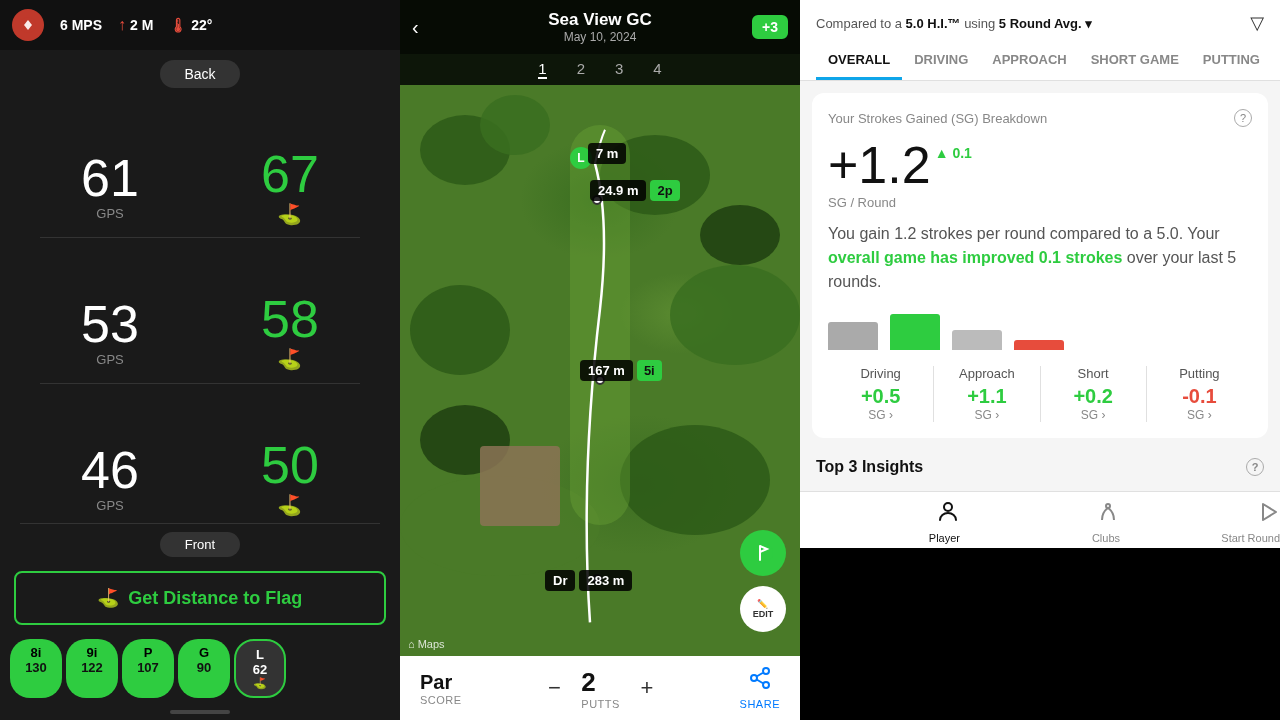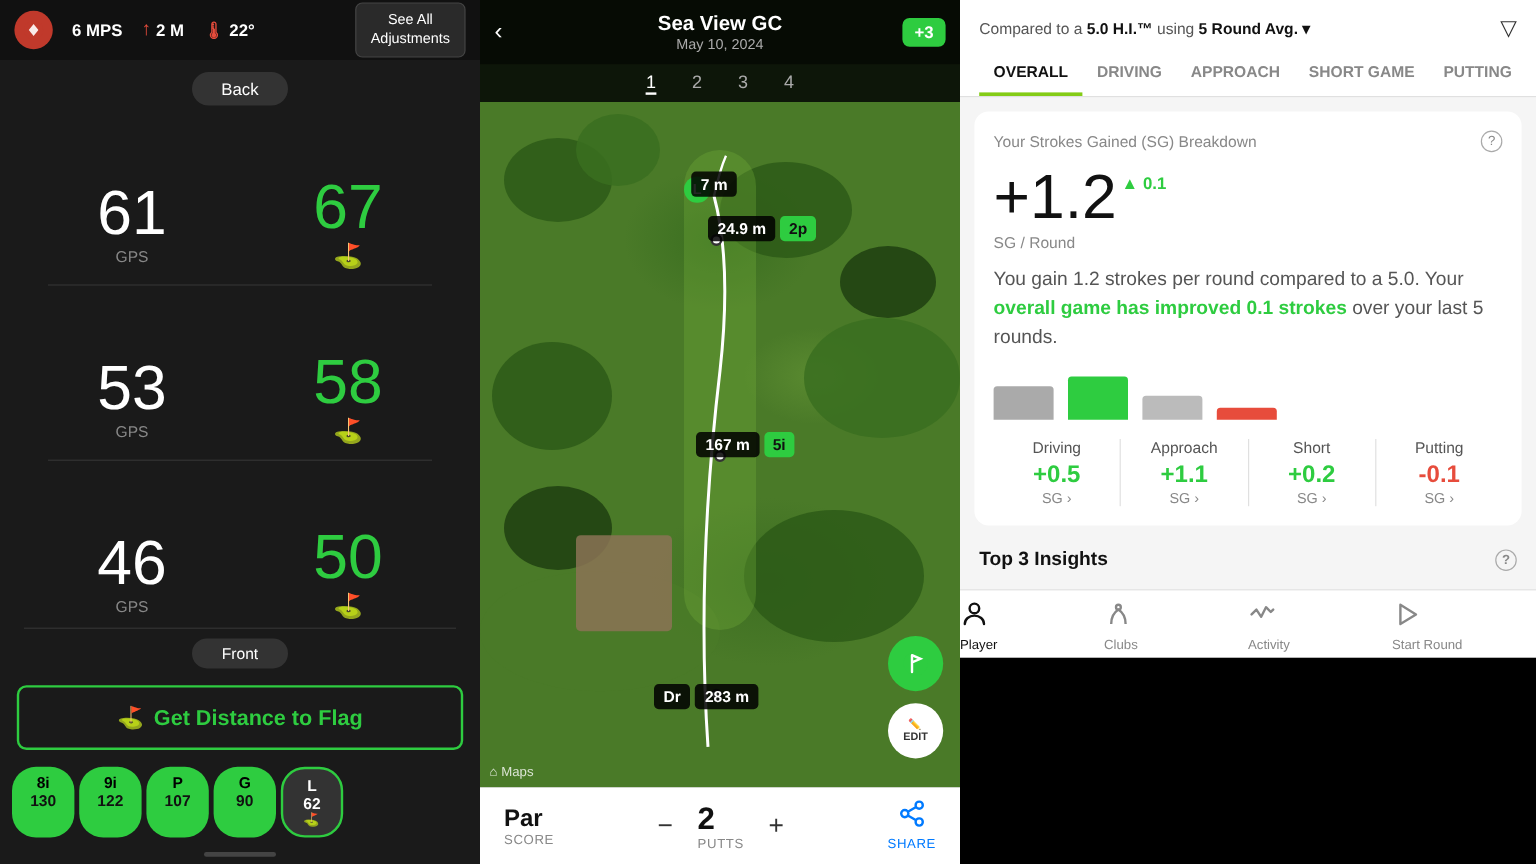--- a/index.html
+++ b/index.html
@@ -532,21 +532,21 @@
       font-size: 13px;
       font-weight: 600;
       color: #888;
       cursor: pointer;
       border-bottom: 3px solid transparent;
       white-space: nowrap;
     }
 
     .stats-tab.active {
       color: #111;
-      border-bottom: 3px solid #84cc16;
+      border-bottom: 3px solid #0ea5e9;
     }
 
     .stats-content {
       flex: 1;
       overflow-y: auto;
       padding: 12px;
     }
 
     .sg-card {
       background: white;
@@ -683,21 +683,21 @@
       background: white;
       border-top: 1px solid #e0e0e0;
       display: flex;
       padding: 8px 0 4px;
     }
 
     .nav-item {
       flex: 1;
       display: flex;
       flex-direction: column;
-      align-items: flex-start;
+      align-items: flex-end;
       gap: 2px;
       cursor: pointer;
     }
 
     .nav-icon {
       font-size: 22px;
       color: #888;
     }
 
     .nav-icon.active {
@@ -735,22 +735,20 @@
       <span>6 MPS</span>
     </div>
     <div class="gps-header-stat">
       <span class="wind-arrow">↑</span>
       <span>2 M</span>
     </div>
     <div class="gps-header-stat">
       <span class="temp-icon">🌡</span>
       <span>22°</span>
     </div>
-    <div class="see-all-btn" style="white-space:pre;">See All
-Adjustments</div>
   </div>
 
   <div class="back-btn">Back</div>
 
   <div class="distance-rows">
     <div class="distance-row">
       <div class="distance-item">
         <div class="distance-value">61</div>
         <div class="distance-label">GPS</div>
       </div>
@@ -856,21 +854,21 @@
 
     <svg class="shot-path" viewBox="0 0 400 510" preserveAspectRatio="none">
 
       <path d="M 190 480 Q 180 350 200 200 Q 210 120 195 70" stroke="white" stroke-width="2.5" fill="none"></path>
 
       <path d="M 195 70 Q 200 50 205 40" stroke="white" stroke-width="2" fill="none"></path>
     </svg>
 
     <div class="map-L-badge" style="top:62px;left:170px;">L</div>
 
-    <div class="map-label" style="top:58px;left:176px;">
+    <div class="map-label" style="top:58px;left:188px;">
       <div class="map-label-bg">7 m</div>
     </div>
 
     <div class="map-label" style="top:95px;left:190px;">
       <div class="map-label-bg">24.9 m</div>
       <div class="map-club-badge">2p</div>
     </div>
     <div class="map-dot" style="top:110px;left:192px;"></div>
 
     <div class="map-label" style="top:275px;left:180px;">
@@ -1023,27 +1021,19 @@
         <svg width="24" height="24" viewBox="0 0 24 24" fill="none">
           <path d="M6 20 Q6 12 12 8 Q18 12 18 20" stroke="#888" stroke-width="2" fill="none"></path>
           <circle cx="12" cy="6" r="2" stroke="#888" stroke-width="2"></circle>
         </svg>
       </span>
       <span class="nav-label">Clubs</span>
     </div>
     <div class="nav-item">
       <span class="nav-icon">
         <svg width="24" height="24" viewBox="0 0 24 24" fill="none">
-          <path d="M3 12 L7 8 L11 14 L15 6 L19 10 L21 8" stroke="#888" stroke-width="2" stroke-linecap="round" stroke-linejoin="round"></path>
-        </svg>
-      </span>
-      <span class="nav-label">Activity</span>
-    </div>
-    <div class="nav-item">
-      <span class="nav-icon">
-        <svg width="24" height="24" viewBox="0 0 24 24" fill="none">
           <polygon points="7,4 20,12 7,20" stroke="#888" stroke-width="2" fill="none" stroke-linejoin="round"></polygon>
         </svg>
       </span>
       <span class="nav-label">Start Round</span>
     </div>
   </div>
 </div>
 
 </body></html>

